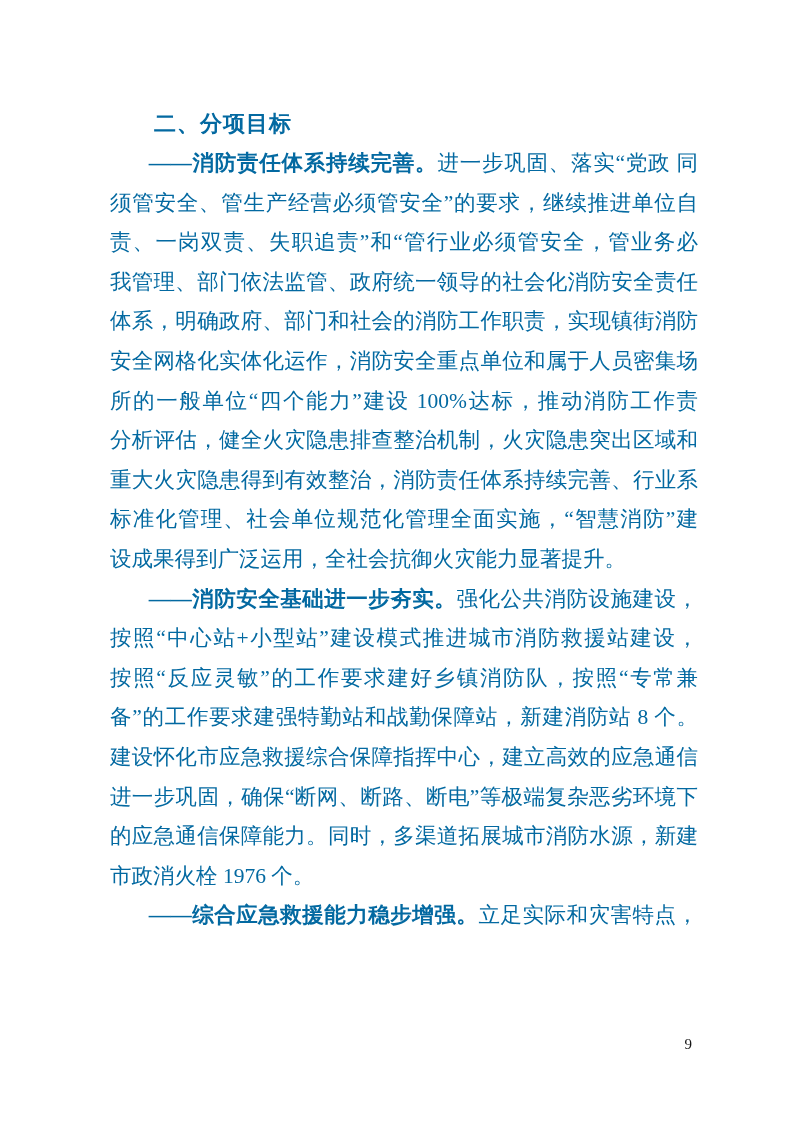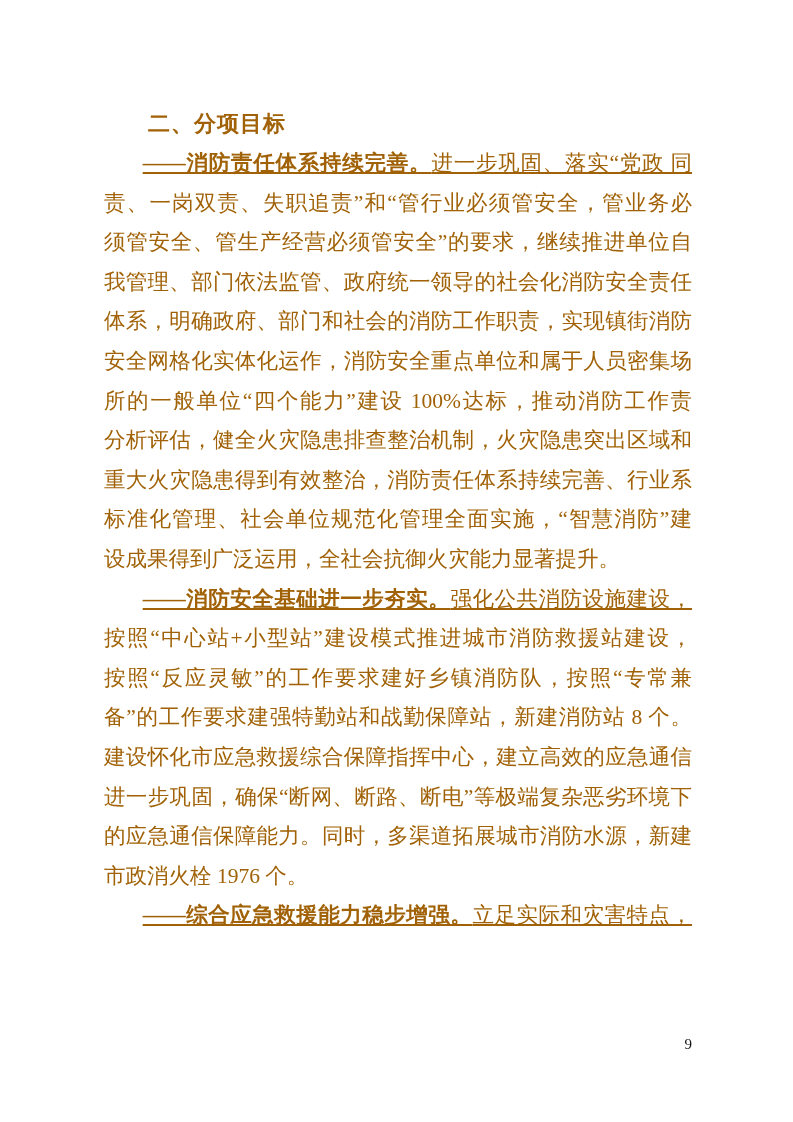--- a/index.html
+++ b/index.html
@@ -11,24 +11,24 @@
     overflow: hidden;
     font-family: "Liberation Serif", "DejaVu Serif", serif;
   }
   .page {
     position: absolute;
     inset: 0;
     background: #ffffff;
   }
   .content {
     position: absolute;
-    left: 104px;
+    left: 110px;
     top: 104px;
     width: 588px;
-    color: #a16207;
+    color: #0369a1;
   }
   .heading {
     font-family: "Liberation Sans", "DejaVu Sans", sans-serif;
     font-weight: 700;
     font-size: 22px;
     height: 40px;
     line-height: 40px;
     text-indent: 2em;
     letter-spacing: 1px;
     white-space: nowrap;
@@ -37,21 +37,21 @@
   .line {
     font-size: 21.5px;
     height: 39.6px;
     line-height: 39.6px;
     overflow: hidden;
   }
   .line.just {
     text-align: justify;
     text-align-last: justify;
   }
-  .line.first { text-indent: 1.8em; text-decoration: underline; }
+  .line.first { text-indent: 1.8em; }
   .lead { font-weight: 700; }
   .pageno {
     position: absolute;
     top: 1036px;
     left: 104px;
     width: 588px;
     text-align: right;
     font-size: 15px;
     color: #161616;
     font-family: "Liberation Serif", "DejaVu Serif", serif;
@@ -59,22 +59,22 @@
 </style>
 </head>
 <body>
 
 <div class="page">
   <div class="content">
     <div class="heading">二、分项目标</div>
 
   <div class="para">
         <div class="line just first"><span class="lead">——消防责任体系持续完善。</span><span>进一步巩固、落实“党政 同</span></div>
+        <div class="line just">须管安全、管生产经营必须管安全”的要求，继续推进单位自</div>
         <div class="line just">责、一岗双责、失职追责”和“管行业必须管安全，管业务必</div>
-        <div class="line just">须管安全、管生产经营必须管安全”的要求，继续推进单位自</div>
         <div class="line just">我管理、部门依法监管、政府统一领导的社会化消防安全责任</div>
         <div class="line just">体系，明确政府、部门和社会的消防工作职责，实现镇街消防</div>
         <div class="line just">安全网格化实体化运作，消防安全重点单位和属于人员密集场</div>
         <div class="line just">所的一般单位“四个能力”建设 100%达标，推动消防工作责</div>
       </div>
       <div class="para">
         <div class="line just">分析评估，健全火灾隐患排查整治机制，火灾隐患突出区域和</div>
         <div class="line just">重大火灾隐患得到有效整治，消防责任体系持续完善、行业系统</div>
         <div class="line just">标准化管理、社会单位规范化管理全面实施，“智慧消防”建</div>
         <div class="line">设成果得到广泛运用，全社会抗御火灾能力显著提升。</div>

